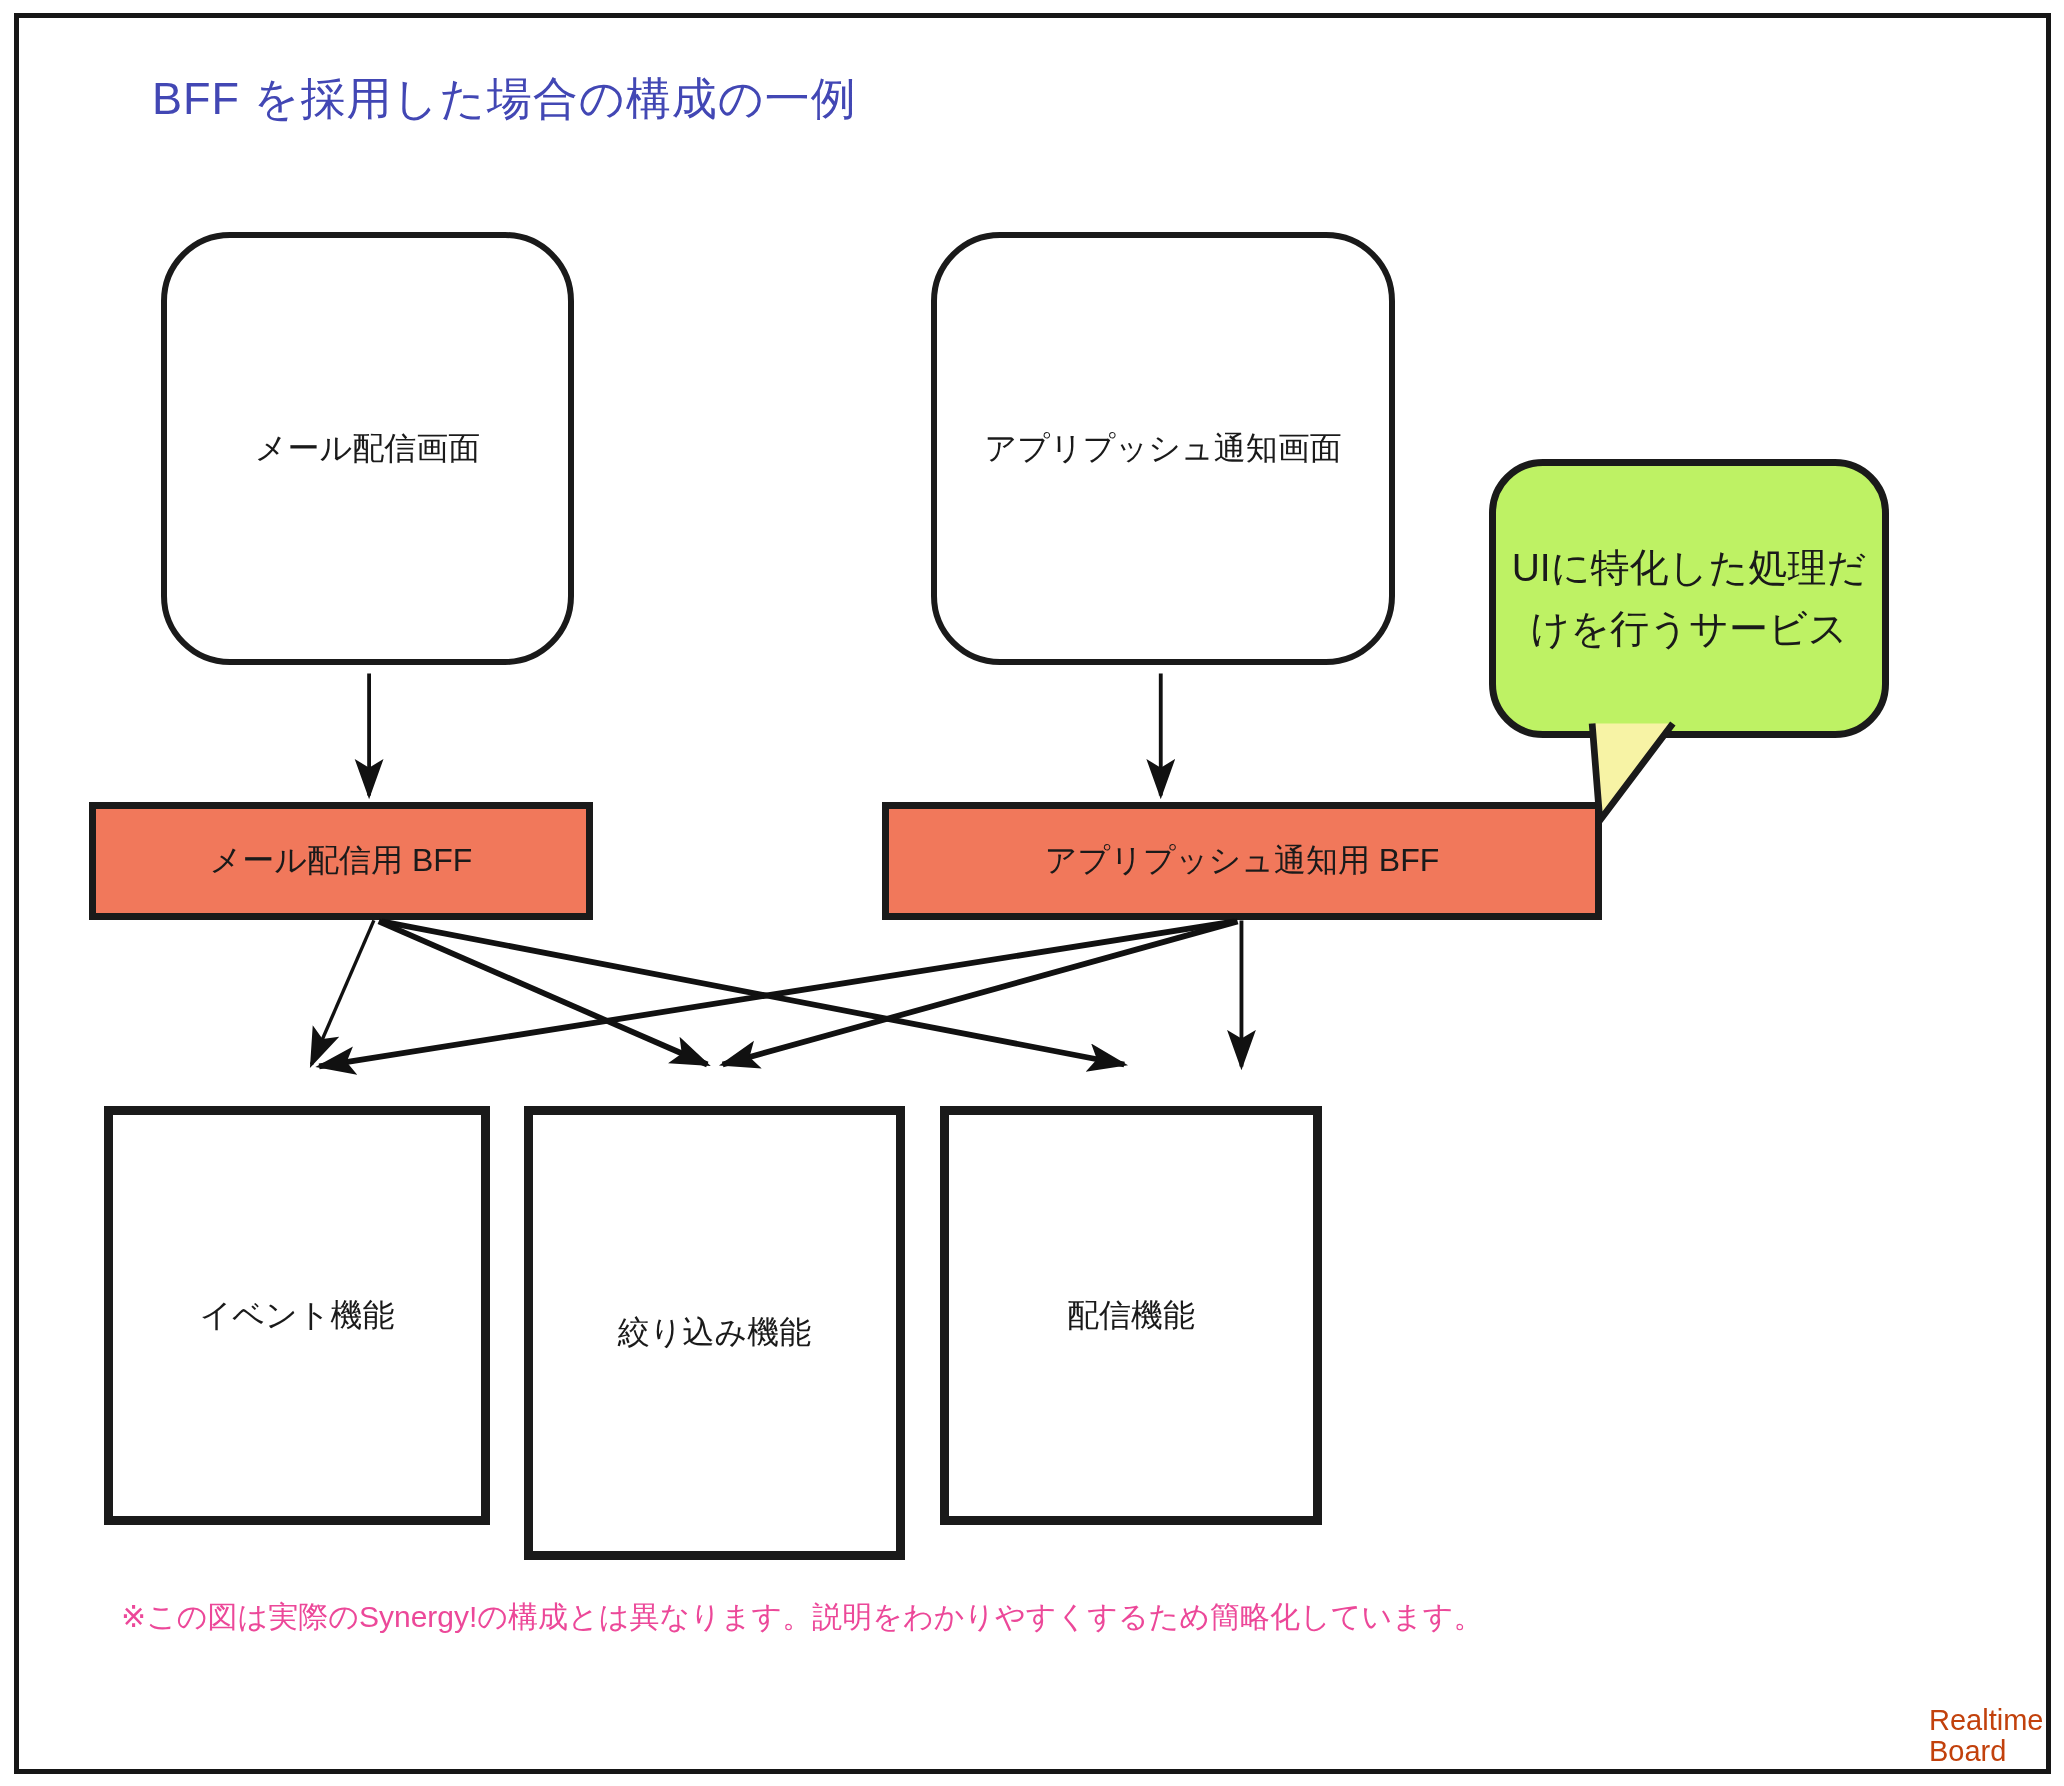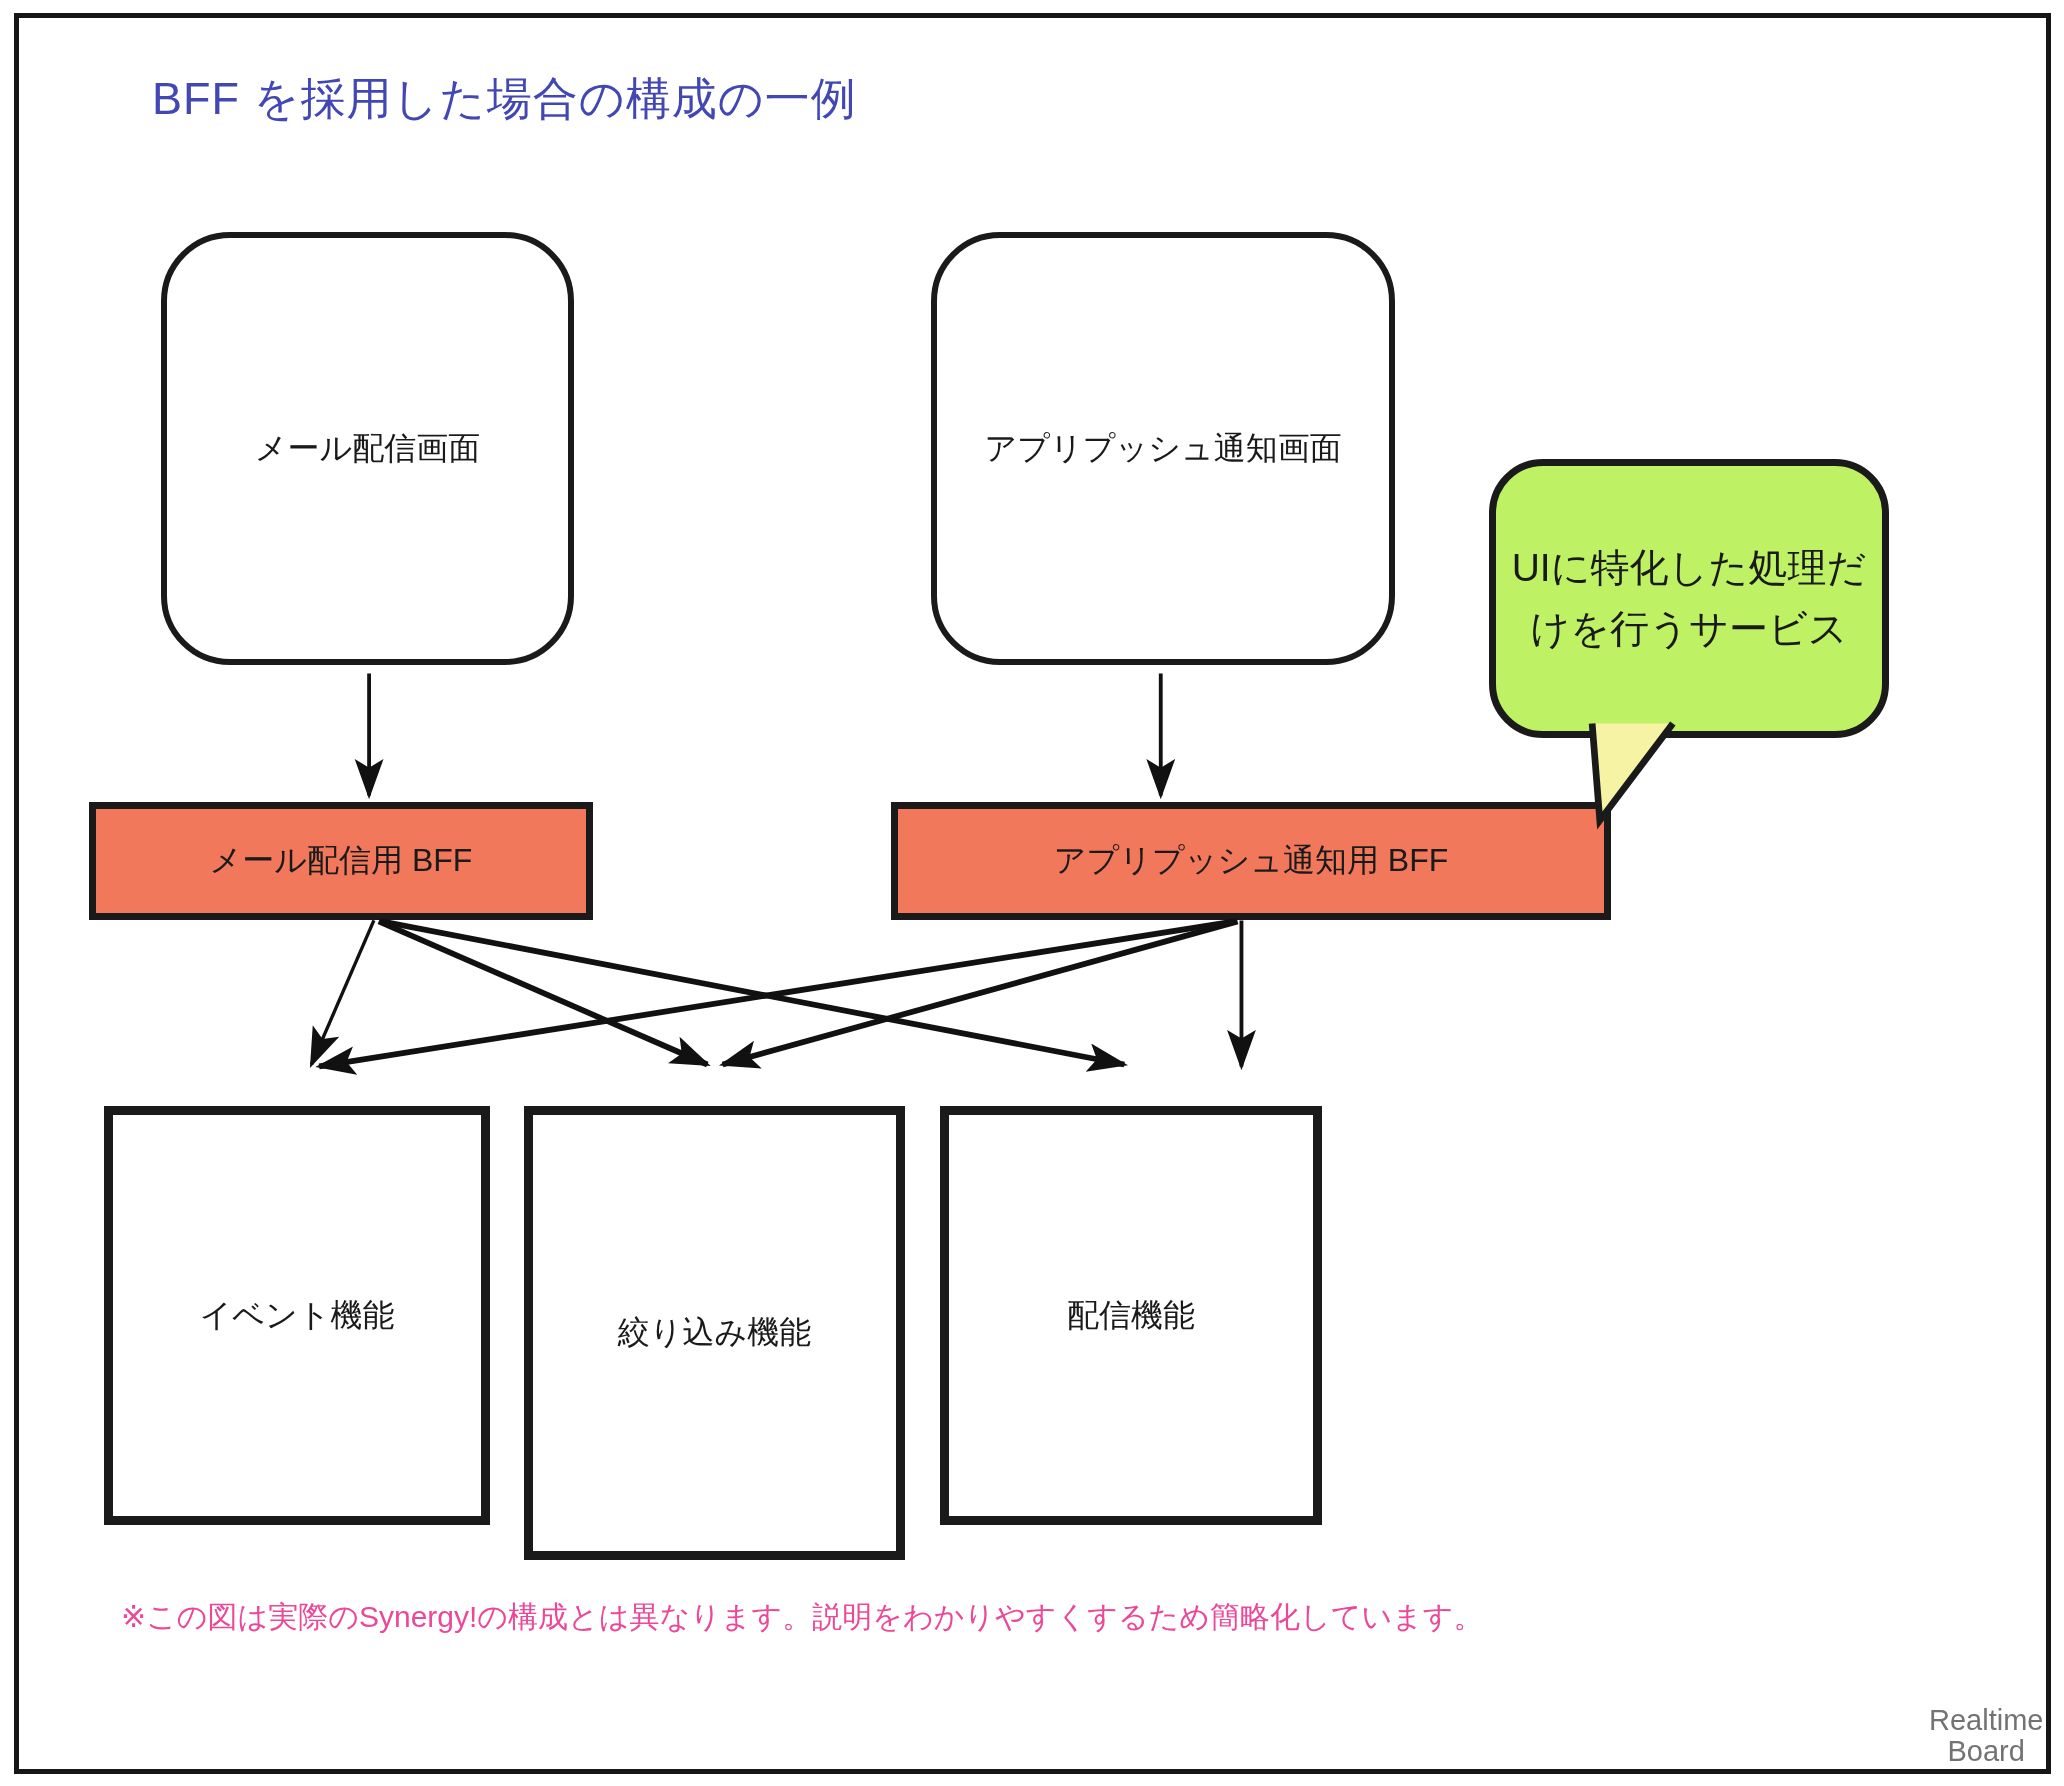--- a/index.html
+++ b/index.html
@@ -29,42 +29,42 @@
   }
   .screen{
     border:6.7px solid #1a1a1a;border-radius:69px;
   }
   .screen.mail{left:161px;top:232px;width:413px;height:433px;}
   .screen.push{left:931px;top:232px;width:464px;height:433px;}
   .bff{
     border:7.7px solid #1a1a1a;background:#f1785b;
   }
   .bff.mail{left:89px;top:802px;width:504px;height:118px;}
-  .bff.push{left:882px;top:802px;width:720px;height:118px;margin-left:9px;}
+  .bff.push{left:882px;top:802px;width:720px;height:118px;}
   .feature{
     border:9.6px solid #1a1a1a;
     margin-top:32px;
   }
   .feature.event{left:104px;top:1074px;width:386px;height:419px;}
   .feature.filter{left:524px;top:1074px;width:381px;height:454px;}
   .feature.delivery{left:940px;top:1074px;width:382px;height:419px;}
   .callout{
     position:absolute;left:1489px;top:459px;width:400px;height:279px;
     box-sizing:border-box;
     background:#bef264;border:7.7px solid #1a1a1a;border-radius:54px;
     display:flex;flex-direction:column;align-items:center;justify-content:center;
     font-size:39px;line-height:1.55;text-align:center;color:#1a1a1a;
   }
   .note{
     position:absolute;left:121px;top:1597px;
     font-size:30px;color:#ec4899;white-space:nowrap;
   }
   .watermark{
     position:absolute;left:1929px;top:1705px;
-    font-size:29px;font-weight:500;color:#737373;line-height:1.08;text-align:center;
+    font-size:29px;font-weight:500;color:#c2410c;line-height:1.08;
   }
   svg.overlay{
     position:absolute;left:0;top:0;pointer-events:none;
   }
 </style>
 </head>
 <body>
 
 <div class="canvas">
 

